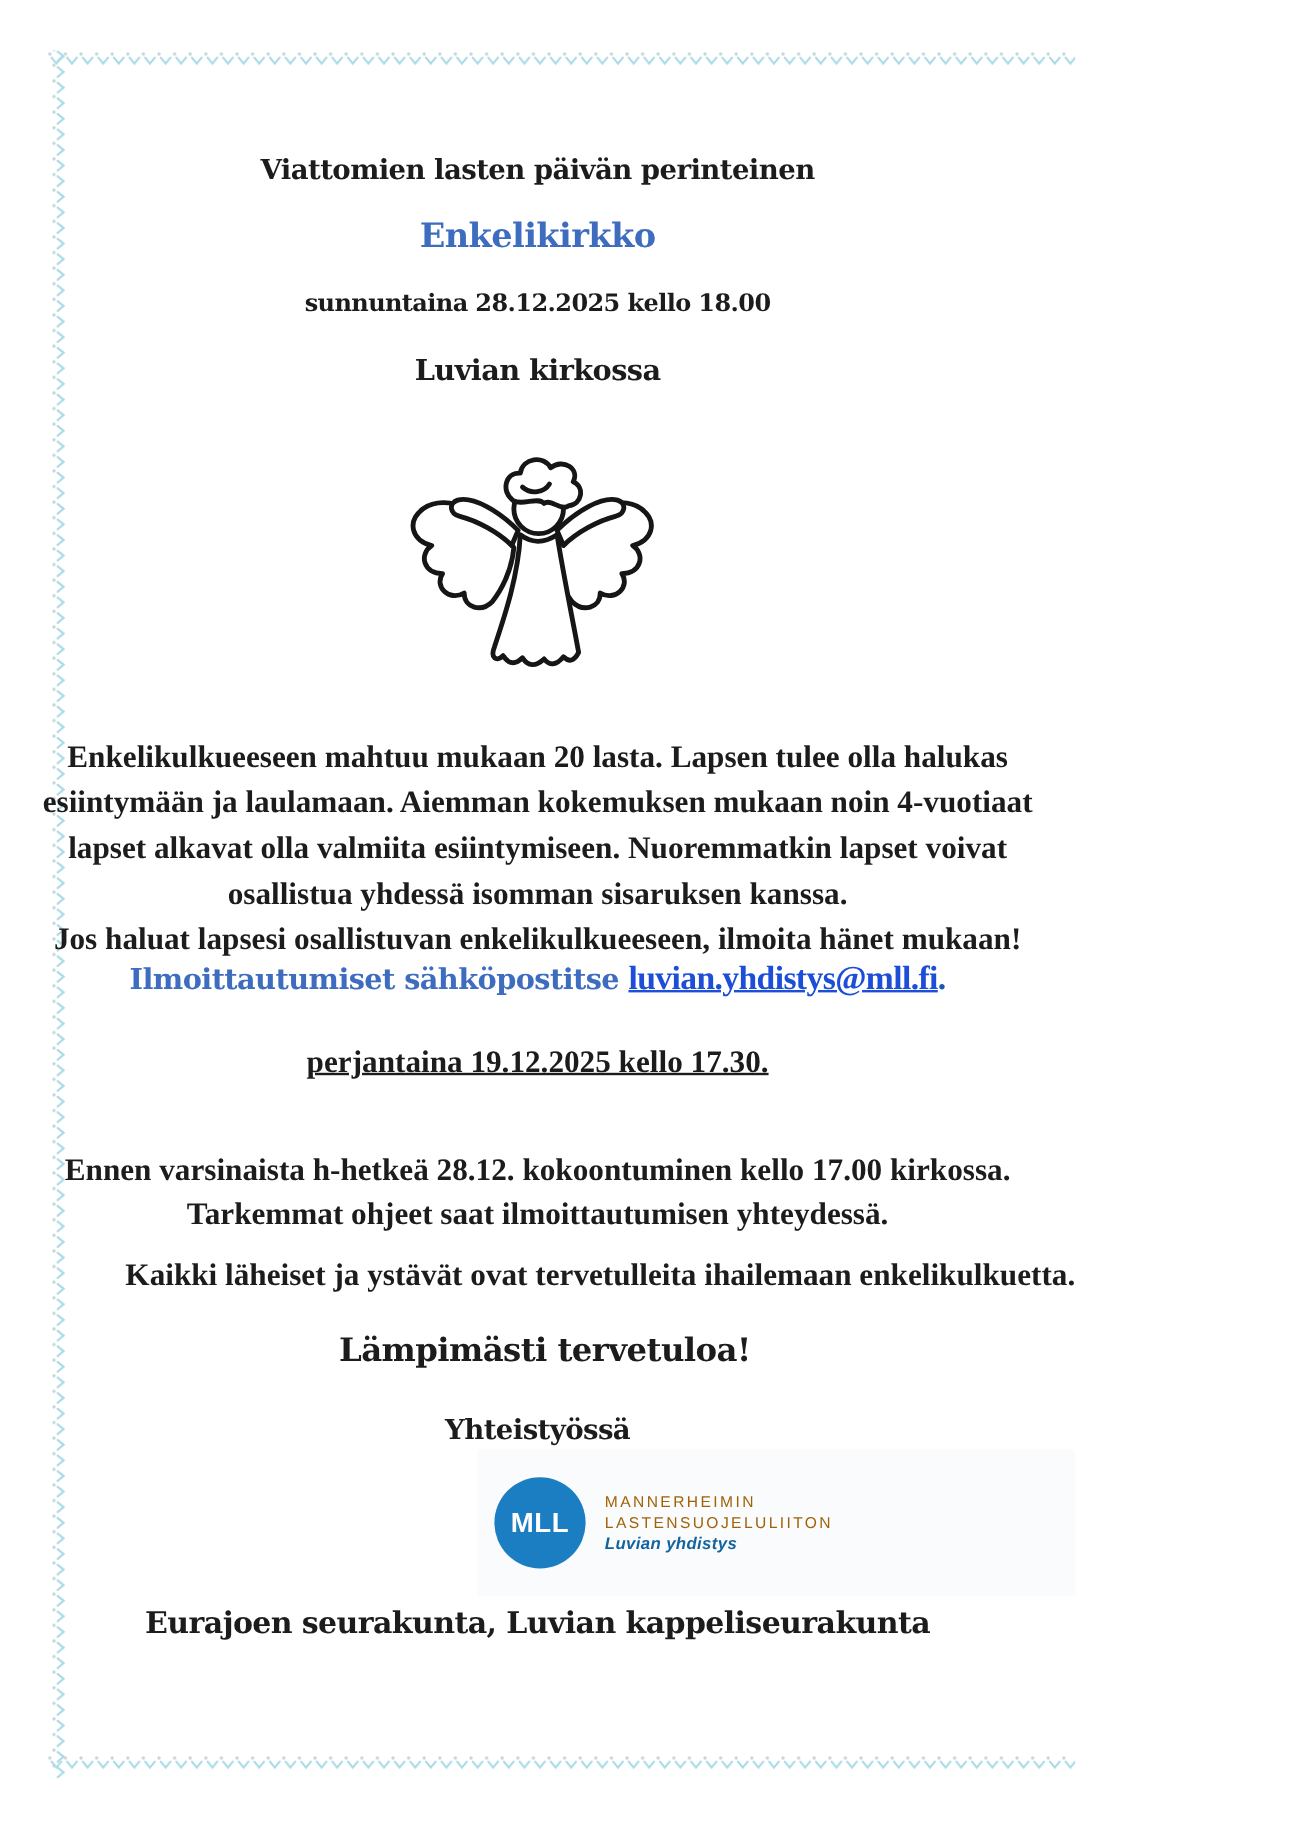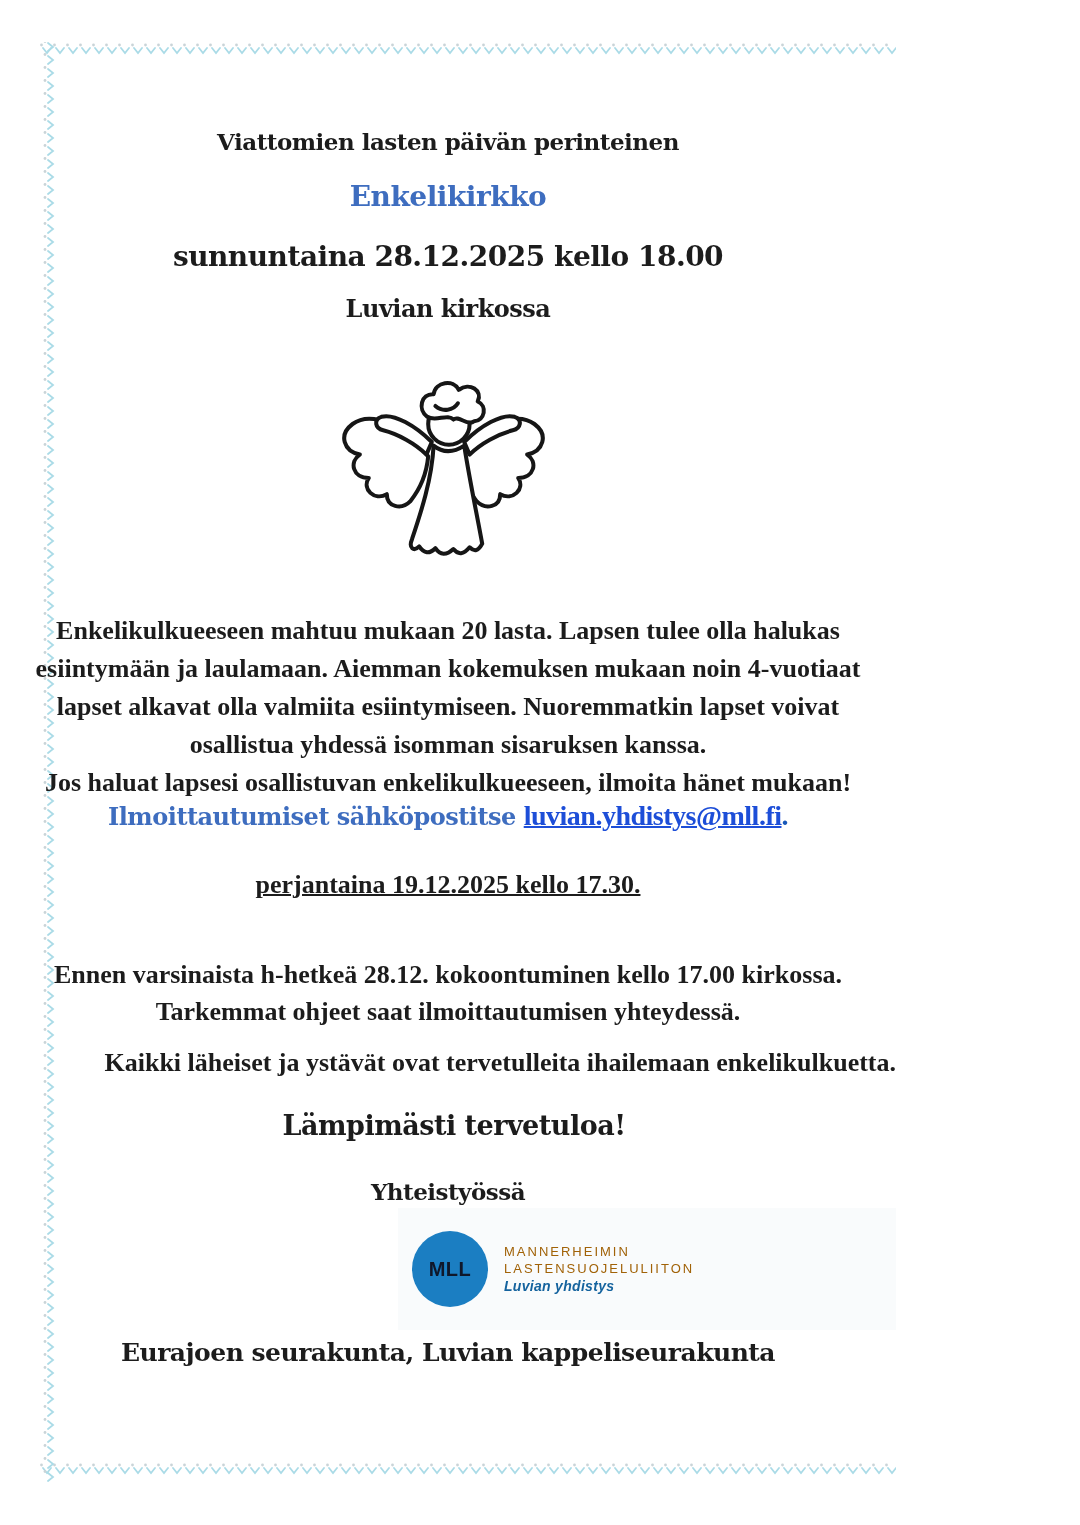--- a/index.html
+++ b/index.html
@@ -9,43 +9,43 @@
     background:#ffffff;
     overflow:hidden;
     font-family:"DejaVu Serif", serif;
   }
   .frame{position:absolute;left:0;top:0;}
   .abs{position:absolute;left:0;right:0;text-align:center;color:#1c1c1c;}
   .slab{font-family:"DejaVu Serif", serif;font-weight:700;letter-spacing:-0.5px;}
   .times{font-family:"Liberation Serif", serif;font-weight:700;}
   .h1{top:128px;font-size:23px;}
   .h-title{top:180px;font-size:28px;color:#3e6dbf;}
-  .h-date{top:240px;font-size:28px;}
+  .h-date{top:240px;font-size:20px;}
   .h-loc{top:294px;font-size:24px;}
   .angel-wrap{top:370px;}
   .intro{top:612px;font-size:26px;line-height:38px;}
   .signup{top:800px;font-size:24px;color:#3e6dbf;}
   .signup .link{font-family:"Liberation Serif", serif;font-size:28px;color:#1d4ed8;text-decoration:underline;text-decoration-thickness:2px;cursor:pointer;}
   .signup .tail{font-family:"Liberation Serif", serif;font-size:28px;color:#1757b8;}
   .rehearsal{top:866px;font-size:26px;line-height:37px;}
   .meeting{top:956px;font-size:26px;line-height:37px;}
   .welcome{top:1048px;font-size:26px;text-align:right;}
   .closing{top:1110px;font-size:27px;padding-left:12px;}
   .coop{top:1178px;font-size:23px;}
   .u{text-decoration:underline;text-decoration-thickness:2px;}
   .logo-box{
     position:absolute;left:398px;top:1208px;width:504px;height:122px;
     background:#f9fbfc;
     display:flex;align-items:center;gap:16px;padding-left:14px;box-sizing:border-box;
   }
   .mll-circle{
     width:76px;height:76px;border-radius:50%;
-    background:#1b7ec2;color:#0f172a;
+    background:#1b7ec2;color:#ffffff;
     display:flex;align-items:center;justify-content:center;
-    font-family:"Liberation Sans", sans-serif;font-weight:700;font-size:20px;letter-spacing:0.5px;text-align:right;
+    font-family:"Liberation Sans", sans-serif;font-weight:700;font-size:23px;letter-spacing:0.5px;text-align:right;
   }
   .mll-text{font-family:"Liberation Sans", sans-serif;text-align:left;}
   .mll-line{font-size:13px;letter-spacing:2px;color:#a16207;line-height:17px;font-weight:500;}
   .mll-sub{font-size:14px;color:#15639e;font-weight:700;font-style:italic;line-height:19px;letter-spacing:0.3px;}
   .footer{top:1338px;font-size:25px;}
 </style>
 </head>
 <body>
 
 <div class="page">

